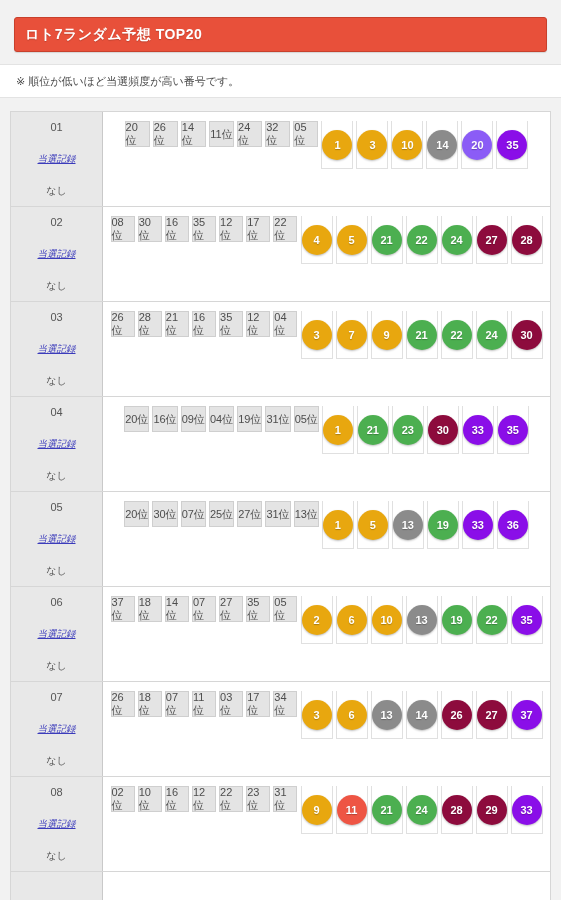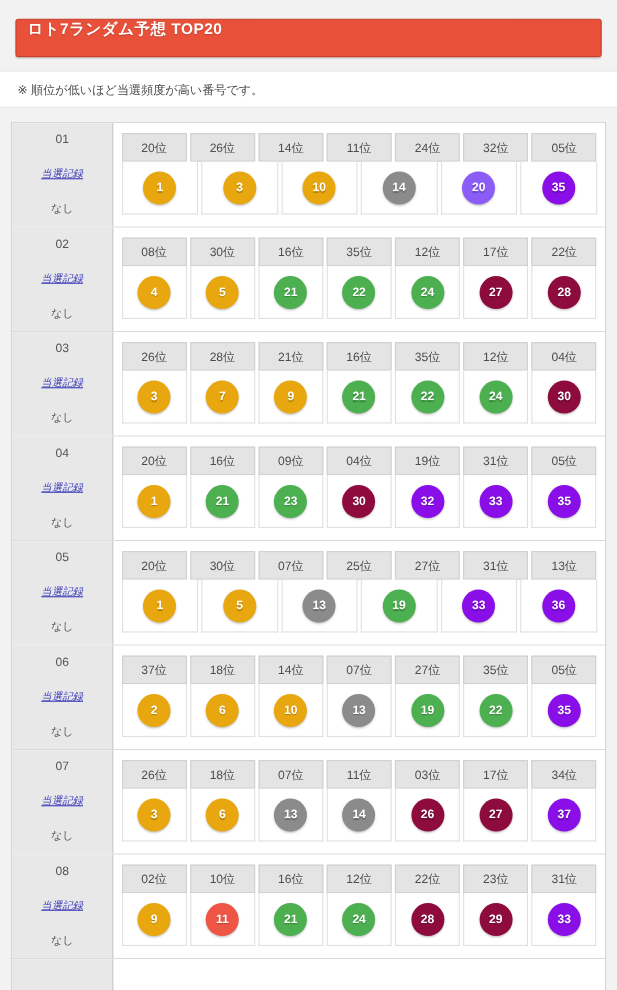--- a/index.html
+++ b/index.html
@@ -18,21 +18,21 @@
   }
 
   
   .banner {
     margin: 17px 14px 0 14px;
     background: #e8503a;
     border: 1px solid #c8402c;
     border-radius: 3px;
     height: 35px;
     display: flex;
-    align-items: flex-start;
+    align-items: center;
     padding: 0 10px;
     box-shadow: 0 1px 1px rgba(0,0,0,0.12);
   }
   .banner-title {
     color: #ffffff;
     font-size: 14px;
     font-weight: bold;
     letter-spacing: 0.5px;
     text-shadow: 0 1px 1px rgba(0,0,0,0.18);
   }
@@ -96,22 +96,23 @@
   .row-sub {
     font-size: 10px;
     color: #555555;
     line-height: 1.15;
   }
 
   .row-body {
     flex: 1 1 auto;
     padding: 9px 6px 9px 6px;
     display: flex;
-    flex-direction: column;
+    flex-direction: row;
     gap: 0;
+    justify-content: center;
   }
   .rank-line, .ball-line {
     display: flex;
   }
   .rank-cell, .ball-cell {
     flex: 1 1 0;
     display: flex;
     align-items: center;
     justify-content: center;
   }
@@ -300,23 +301,20 @@
             <div class="ball-cell">
               <div class="ball" style="background: rgb(76, 175, 80);">21</div>
             </div>
             <div class="ball-cell">
               <div class="ball" style="background: rgb(76, 175, 80);">23</div>
             </div>
             <div class="ball-cell">
               <div class="ball" style="background: rgb(141, 11, 61);">30</div>
             </div>
             <div class="ball-cell">
-              <div class="ball" style="background: rgb(138, 14, 232);">32</div>
-            </div>
-            <div class="ball-cell">
               <div class="ball" style="background: rgb(138, 14, 232);">33</div>
             </div>
             <div class="ball-cell">
               <div class="ball" style="background: rgb(138, 14, 232);">35</div>
             </div>
           </div>
         </div>
       </div>
       <div class="row">
         <div class="row-label">

